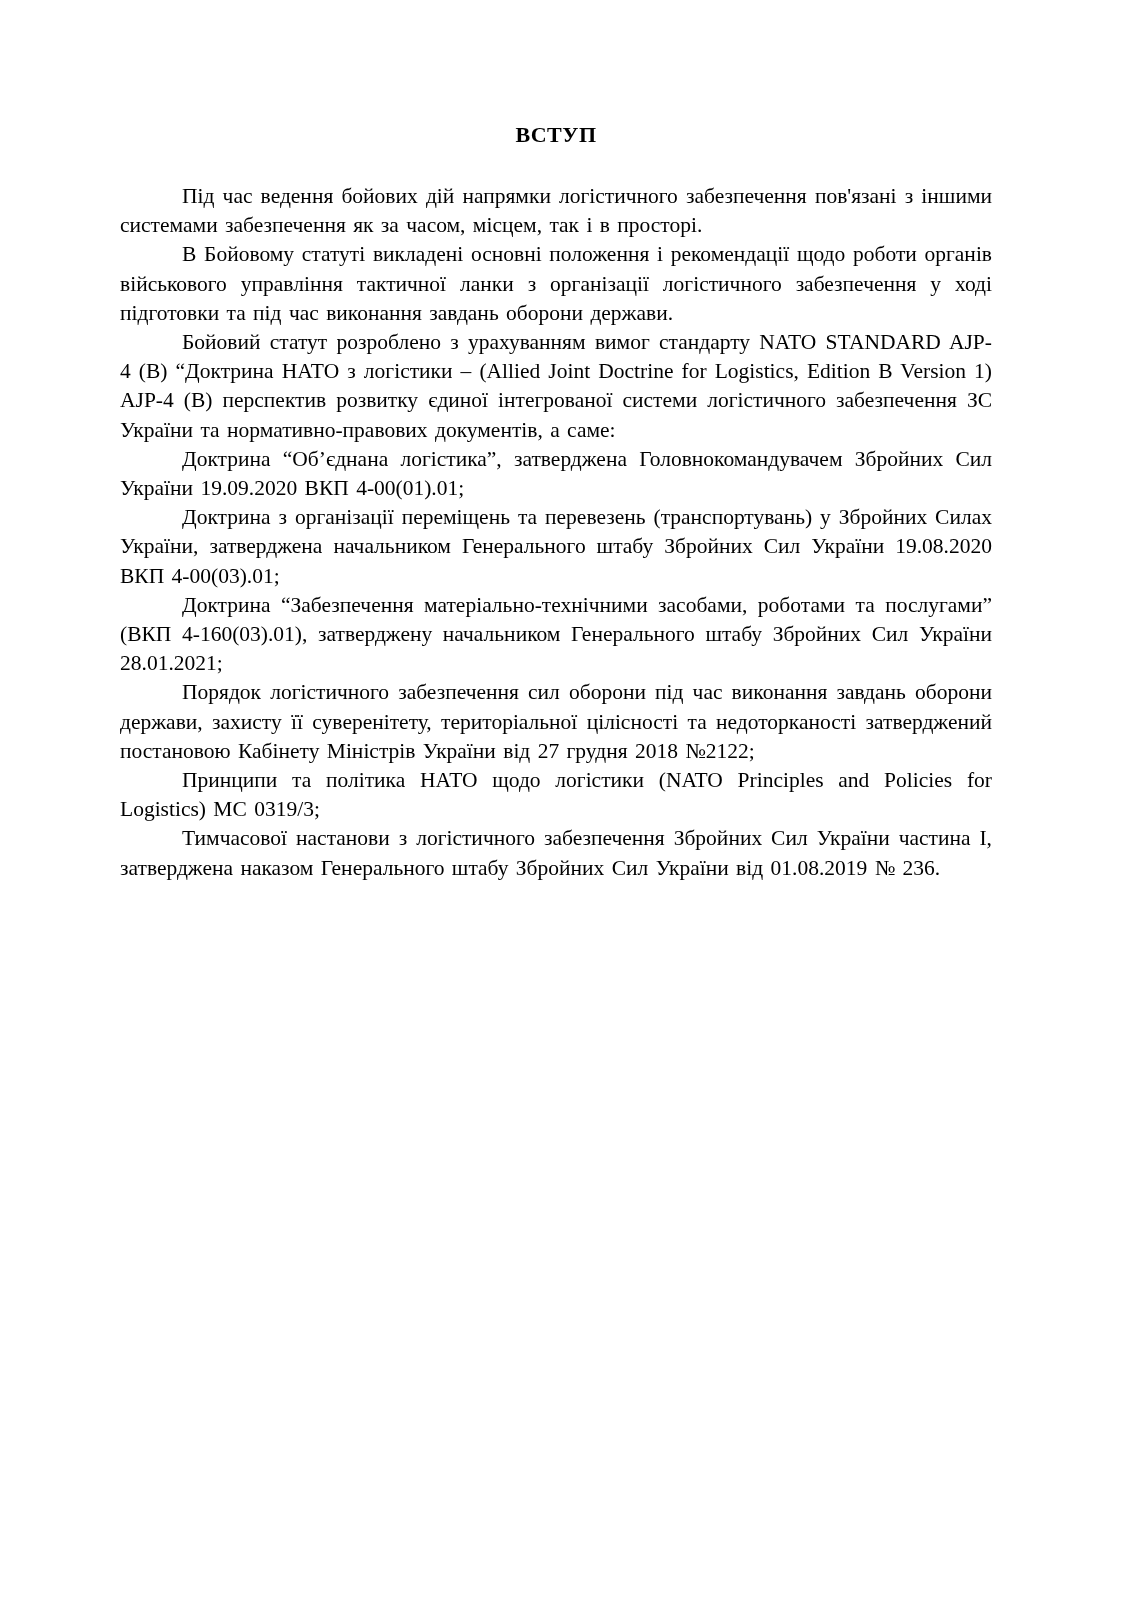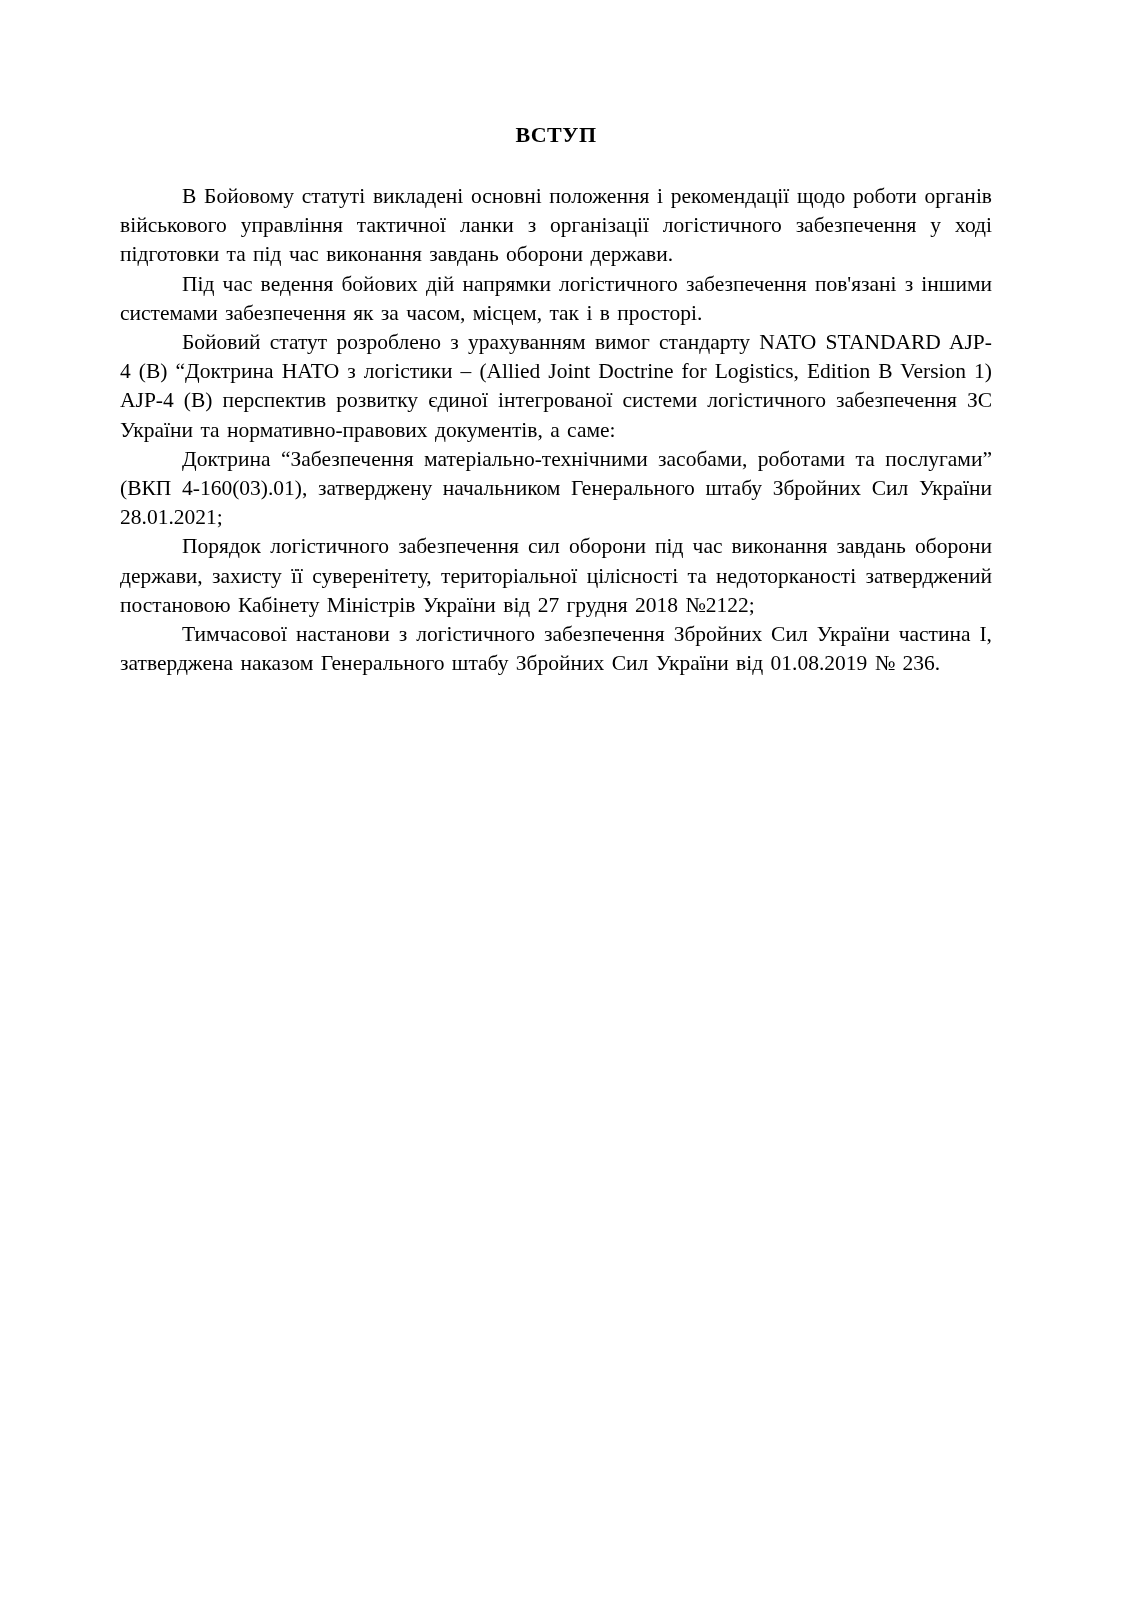--- a/index.html
+++ b/index.html
@@ -47,21 +47,24 @@
     font-size: 22px;
     line-height: 28px;
   }
 </style>
 </head>
 <body>
 
 <div class="page">
   <div class="content">
     <h1 class="doc-title">ВСТУП</h1>
+    <p class="doc-paragraph">Під час ведення бойових дій напрямки логістичного забезпечення пов'язані з іншими системами забезпечення як за часом, місцем, так і в просторі.</p>
     <p class="doc-paragraph">В Бойовому статуті викладені основні положення і рекомендації щодо роботи органів військового управління тактичної ланки з організації логістичного забезпечення у ході підготовки та під час виконання завдань оборони держави.</p>
-    <p class="doc-paragraph">Під час ведення бойових дій напрямки логістичного забезпечення пов'язані з іншими системами забезпечення як за часом, місцем, так і в просторі.</p>
     <p class="doc-paragraph">Бойовий статут розроблено з урахуванням вимог стандарту NATO STANDARD AJP- 4 (B) “Доктрина НАТО з логістики – (Allied Joint Doctrine for Logistics, Edition B Version 1) AJP-4 (B) перспектив розвитку єдиної інтегрованої системи логістичного забезпечення ЗС України та нормативно-правових документів, а саме:</p>
+    <p class="doc-paragraph">Доктрина “Об’єднана логістика”, затверджена Головнокомандувачем Збройних Сил України 19.09.2020 ВКП 4-00(01).01;</p>
+    <p class="doc-paragraph">Доктрина з організації переміщень та перевезень (транспортувань) у Збройних Силах України, затверджена начальником Генерального штабу Збройних Сил України 19.08.2020 ВКП 4-00(03).01;</p>
     <p class="doc-paragraph">Доктрина “Забезпечення матеріально-технічними засобами, роботами та послугами” (ВКП 4-160(03).01), затверджену начальником Генерального штабу Збройних Сил України 28.01.2021;</p>
     <p class="doc-paragraph">Порядок логістичного забезпечення сил оборони під час виконання завдань оборони держави, захисту її суверенітету, територіальної цілісності та недоторканості затверджений постановою Кабінету Міністрів України від 27 грудня 2018 №2122;</p>
+    <p class="doc-paragraph">Принципи та політика НАТО щодо логістики (NATO Principles and Policies for Logistics) MC 0319/3;</p>
     <p class="doc-paragraph">Тимчасової настанови з логістичного забезпечення Збройних Сил України частина I, затверджена наказом Генерального штабу Збройних Сил України від 01.08.2019 № 236.</p>
   </div>
   <div class="page-footer">6</div>
 </div>
 
 </body></html>

